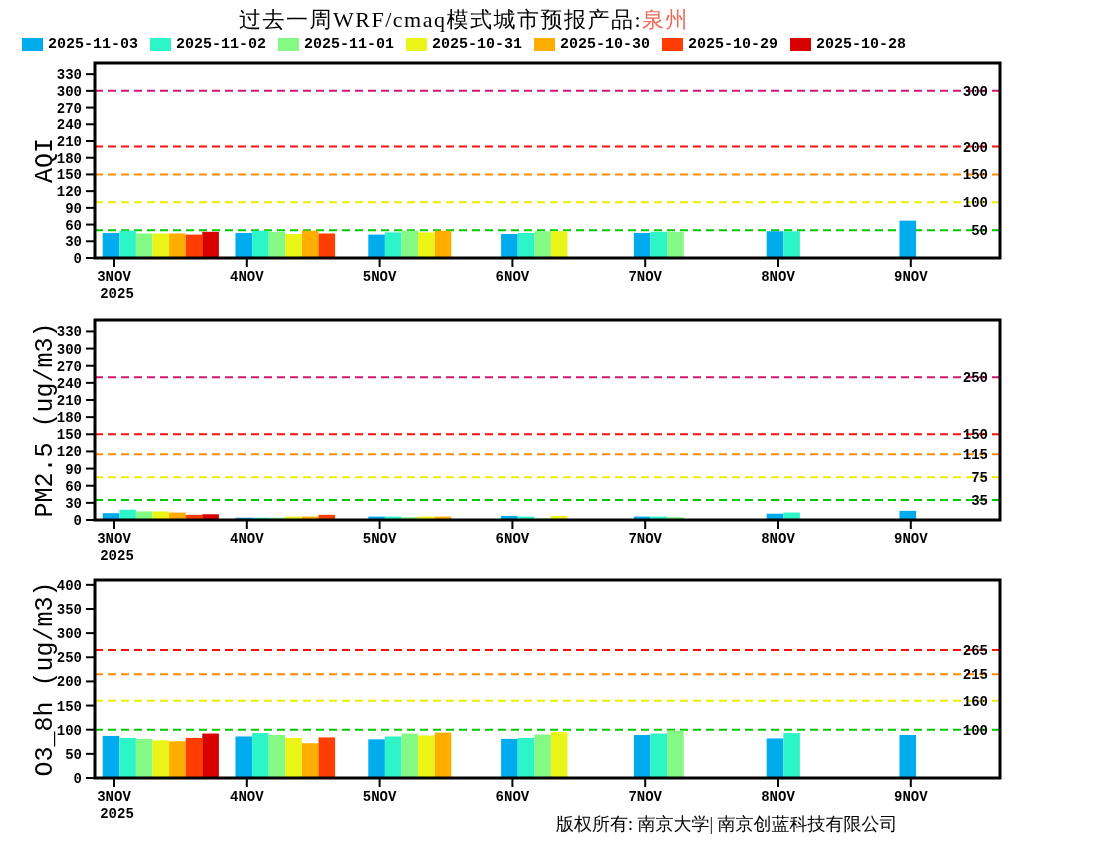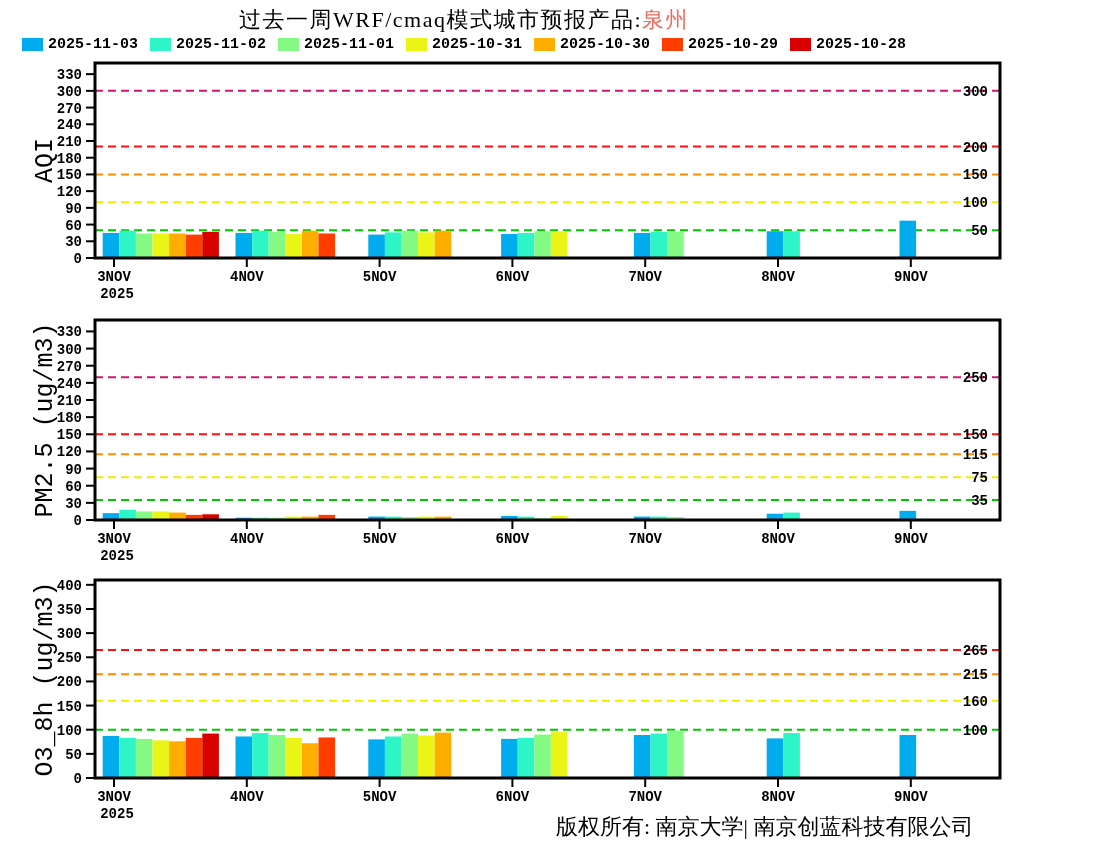--- a/index.html
+++ b/index.html
@@ -8,21 +8,21 @@
   .title{position:absolute;top:5px;left:0;width:928px;text-align:center;
          font-size:22px;letter-spacing:1.5px;color:#000;white-space:nowrap;
          font-family:"Liberation Serif", serif;}
   .title .city{font-family:"Liberation Serif", serif;}
   .legend{position:absolute;top:34px;left:0;width:928px;text-align:center;white-space:nowrap;}
   .legend-item{display:inline-block;margin:0 6px;vertical-align:middle;}
   .legend-swatch{display:inline-block;width:21px;height:13px;vertical-align:middle;margin-right:5px;}
   .legend-label{display:inline-block;vertical-align:middle;
         font-family:"Liberation Mono", monospace;font-weight:700;font-size:15px;color:#000;}
   svg{position:absolute;top:0;left:0;}
-  .footer{position:absolute;top:812px;left:556px;font-size:22px;color:#000;white-space:nowrap;
+  .footer{position:absolute;top:812px;left:556px;font-size:18px;color:#000;white-space:nowrap;
         font-family:"Liberation Serif", serif;}
   text{font-family:"Liberation Mono", monospace;fill:#000;}
   .tick-label{font-size:14px;font-weight:700;}
   .thresh-label{font-size:14px;font-weight:700;}
   .axis-title{font-size:25px;font-weight:400;}
 </style>
 </head>
 <body>
 
 <div id="root">

